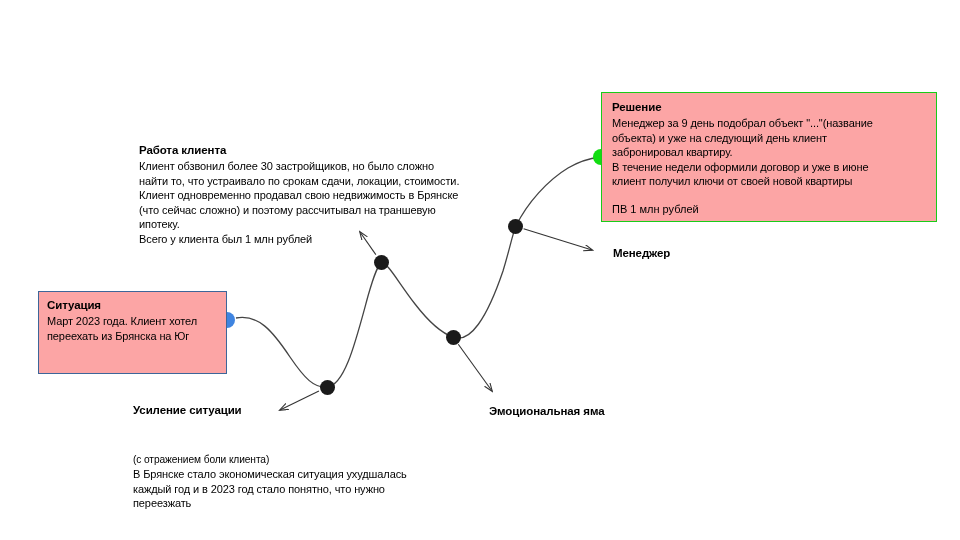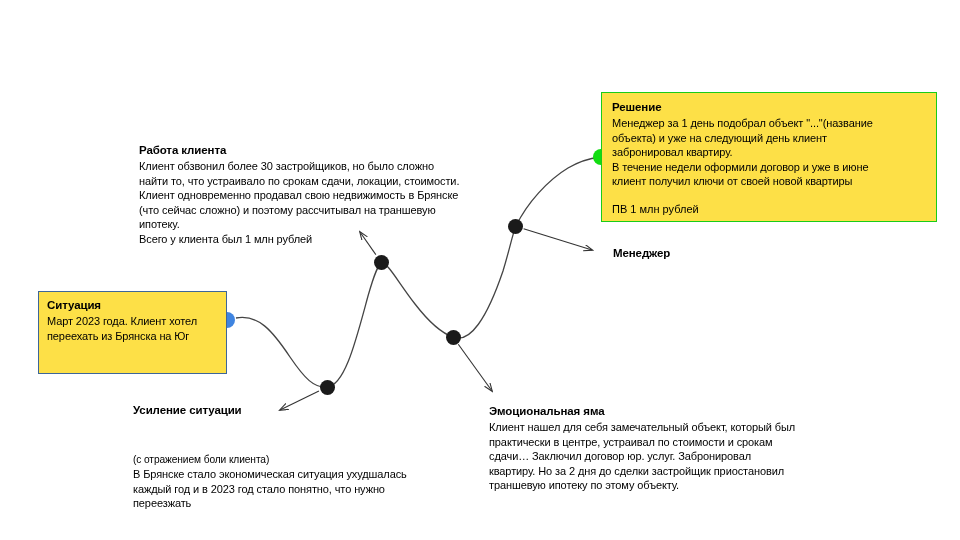--- a/index.html
+++ b/index.html
@@ -21,21 +21,21 @@
     white-space:pre-line;
   }
   .note .sub{
     font-size:10.2px;line-height:14px;letter-spacing:-0.1px;margin-top:35px;
   }
   .note .accent{
     font-size:11px;line-height:14.6px;margin-top:13px;
   }
 
   
-  .boxed{box-sizing:border-box;background:#fde047;}
+  .boxed{box-sizing:border-box;background:#fca5a5;}
   #situation-box{
     left:38px;top:291px;width:189px;height:83px;
     border:1.3px solid #3d6699;padding:6px 8px 0 8px;
   }
   #solution-box{
     left:601px;top:92px;width:336px;height:130px;
     border:1.6px solid #19cc19;padding:7px 10px 0 10px;
   }
 
   
@@ -95,34 +95,29 @@
   <div class="note" id="escalation-note">
     <div class="title">Усиление ситуации</div>
     <div class="sub">(с отражением боли клиента)</div>
     <div class="body">В Брянске стало экономическая ситуация ухудшалась
 каждый год и в 2023 год стало понятно, что нужно
 переезжать</div>
   </div>
 
   <div class="note" id="pit-note">
     <div class="title">Эмоциональная яма</div>
-    <div class="body">Клиент нашел для себя замечательный объект, который был
-практически в центре, устраивал по стоимости и срокам
-сдачи… Заключил договор юр. услуг. Забронировал
-квартиру. Но за 2 дня до сделки застройщик приостановил
-траншевую ипотеку по этому объекту.</div>
   </div>
 
   <div class="note" id="hope-note">
     <div class="title">Менеджер</div>
   </div>
 
   <div class="note boxed" id="solution-box">
     <div class="title">Решение</div>
-    <div class="body">Менеджер за 1 день подобрал объект "..."(название
+    <div class="body">Менеджер за 9 день подобрал объект "..."(название
 объекта) и уже на следующий день клиент
 забронировал квартиру.
 В течение недели оформили договор и уже в июне
 клиент получил ключи от своей новой квартиры</div>
     <div class="accent">ПВ 1 млн рублей</div>
   </div>
 
 </div>
 
 </body></html>

